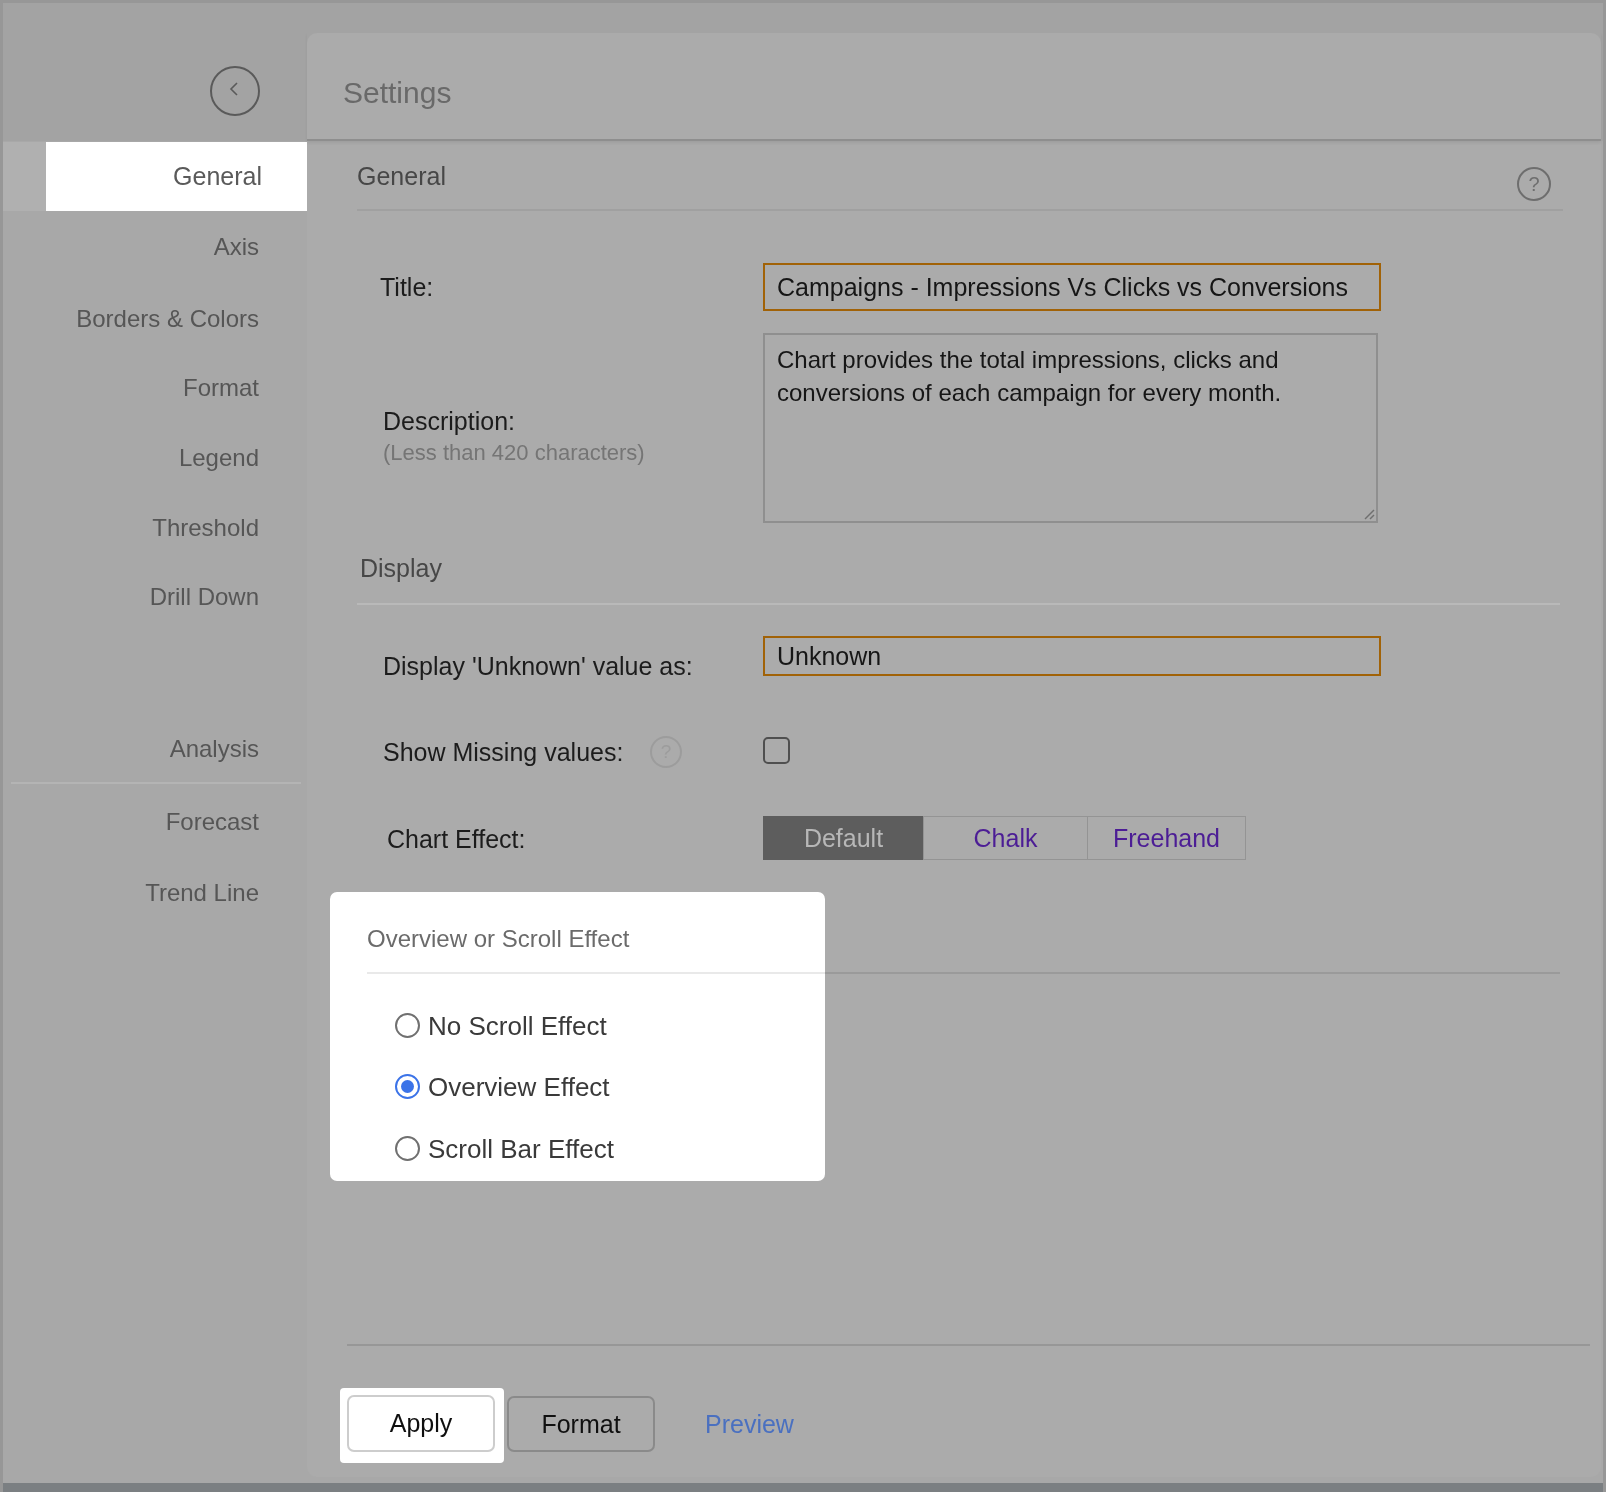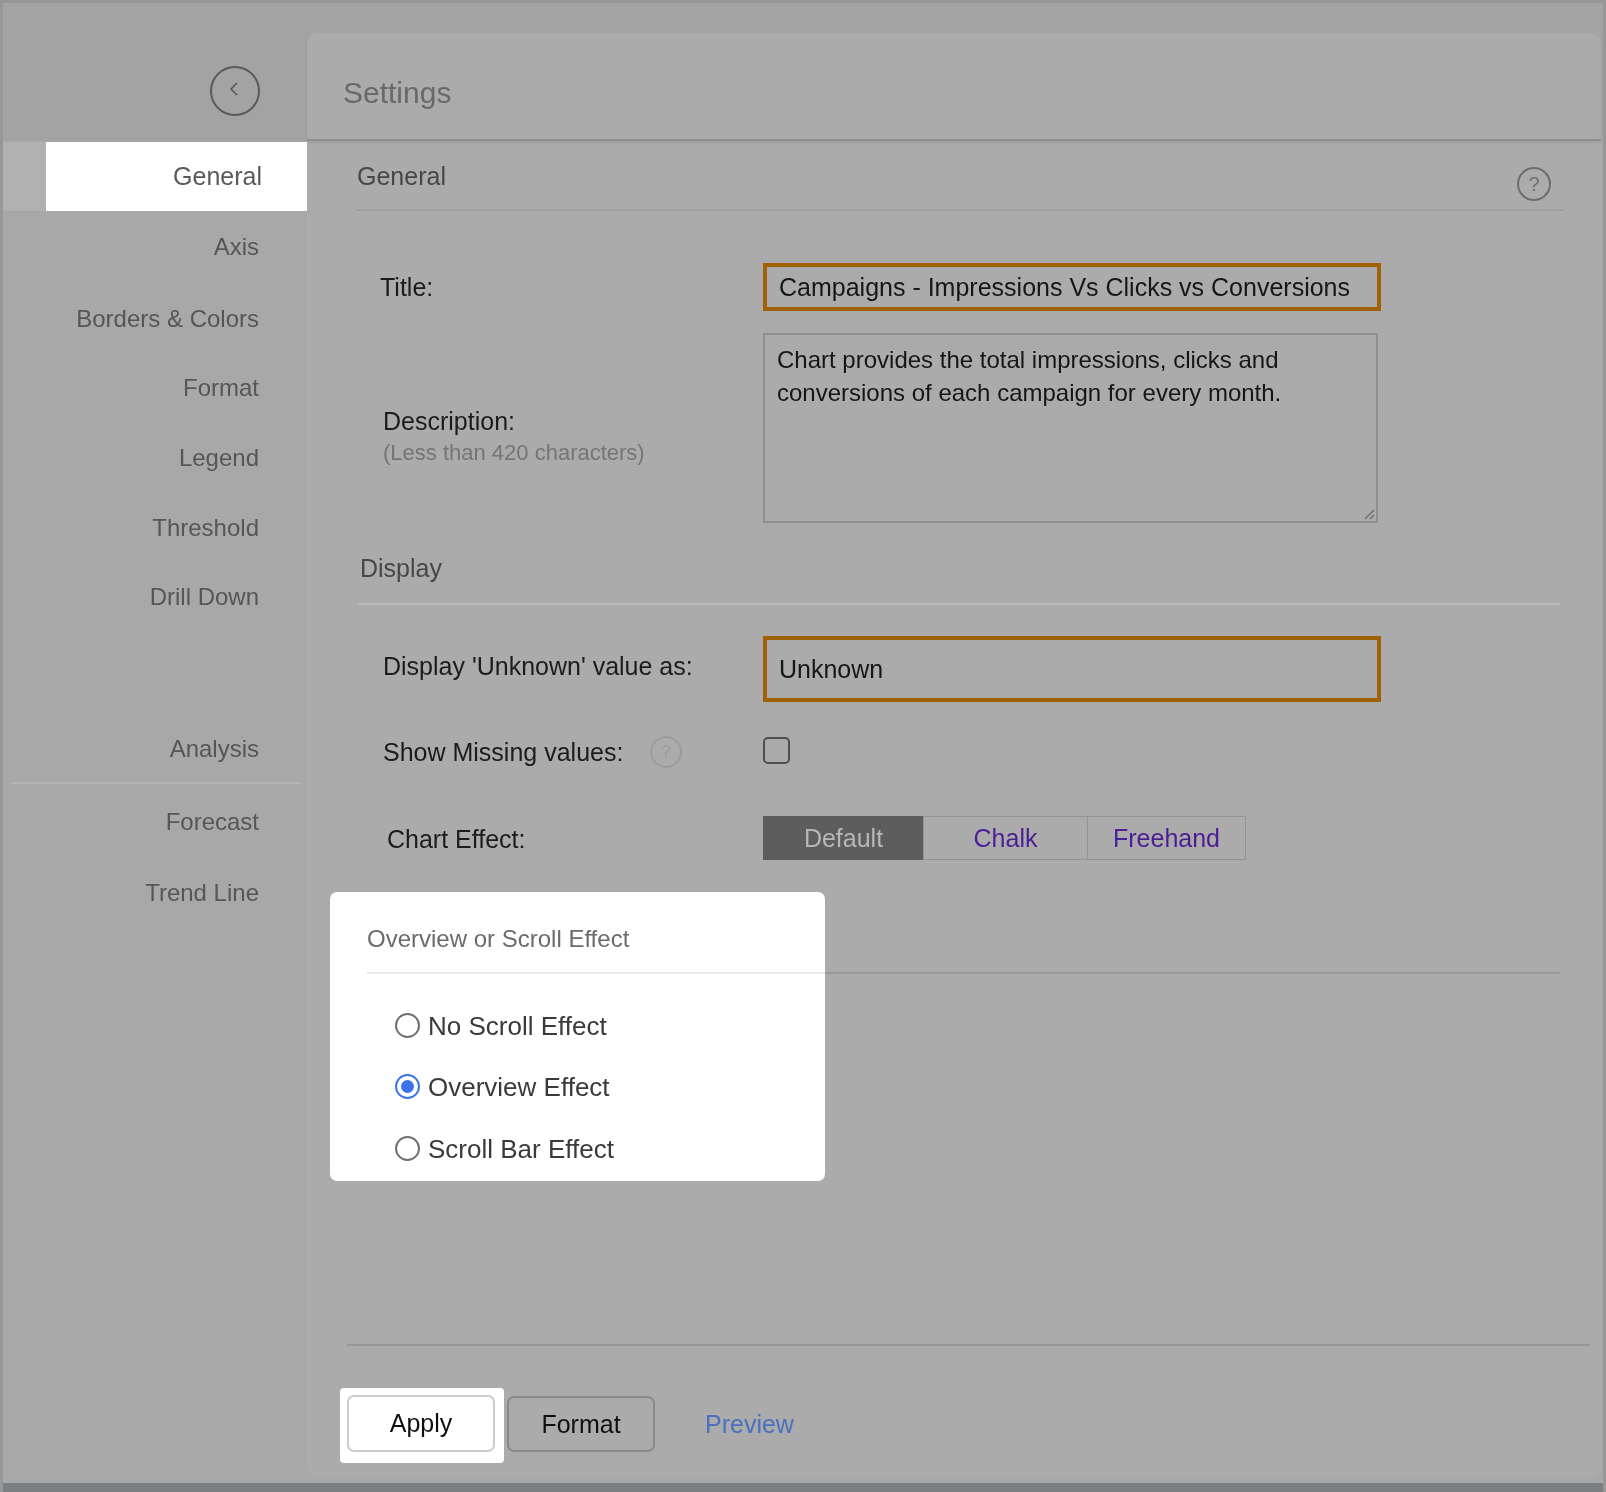--- a/index.html
+++ b/index.html
@@ -26,21 +26,21 @@
   .settings-title{position:absolute;left:36px;top:43px;font-size:30px;color:#696969;}
   .section-head{position:absolute;font-size:25px;color:#474747;height:26px;line-height:26px;}
   .help-circle{position:absolute;border-radius:50%;text-align:center;cursor:pointer;}
   .help-a{left:1210px;top:134px;width:34px;height:34px;border:2px solid #6e6e6e;color:#6e6e6e;
           font-size:20px;line-height:30px;}
   .help-b{left:343px;top:703px;width:32px;height:32px;border:2px solid #9c9c9c;color:#9c9c9c;
           font-size:19px;line-height:28px;}
   .hline{position:absolute;height:2px;}
   .field-label{position:absolute;font-size:25px;color:#1c1c1c;height:26px;line-height:26px;}
   .hint-label{position:absolute;font-size:22px;color:#757575;height:24px;line-height:24px;}
-  .gray-input{position:absolute;background:transparent;border:4px solid #a16207;font-size:25px;
+  .gray-input{position:absolute;background:transparent;border:2px solid #a16207;font-size:25px;
               color:#161616;padding:12px 12px;outline:none;}
   .gray-textarea{position:absolute;left:456px;top:300px;width:615px;height:190px;background:transparent;
                  border:2px solid #8f8f8f;font-size:24px;line-height:33px;color:#161616;padding:8px 12px;
                  resize:none;outline:none;overflow:hidden;}
   .resize-grip{position:absolute;left:1052px;top:471px;pointer-events:none;}
   .checkbox{position:absolute;left:456px;top:704px;width:27px;height:27px;border:2px solid #4f4f4f;
             border-radius:5px;background:transparent;cursor:pointer;}
   
   .segmented{position:absolute;left:456px;top:783px;height:44px;display:flex;}
   .segment{height:44px;border:1px solid #949494;font-size:25px;color:#4c1d95;text-align:center;
@@ -122,21 +122,21 @@
       <svg width="16" height="16" viewBox="0 0 16 16">
         <line x1="6" y1="15" x2="15" y2="6" stroke="#6f6f6f" stroke-width="1.4"></line>
         <line x1="11" y1="15" x2="15" y2="11" stroke="#6f6f6f" stroke-width="1.4"></line>
       </svg>
     </span>
 
     <div class="section-head" style="left:53px;top:522px">Display</div>
     <div class="hline" style="left:50px;top:570px;width:1203px;background:#b9b9b9"></div>
 
     <div class="field-label" style="left:76px;top:620px">Display 'Unknown' value as:</div>
-    <input class="gray-input" style="left: 456px; top: 603px; width: 618px; height: 66px;" value="Unknown">
+    <input class="gray-input" style="left: 456px; top: 603px; width: 618px; height: 40px;" value="Unknown">
 
     <div class="field-label" style="left:76px;top:706px">Show Missing values:</div>
     <div class="help-circle help-b">?</div>
     <div class="checkbox"></div>
 
     <div class="field-label" style="left:80px;top:793px">Chart Effect:</div>
     <div class="segmented">
       <div class="segment seg-selected" style="width:161px">Default</div>
       <div class="segment" style="width:165px">Chalk</div>
       <div class="segment" style="width:159px">Freehand</div>

